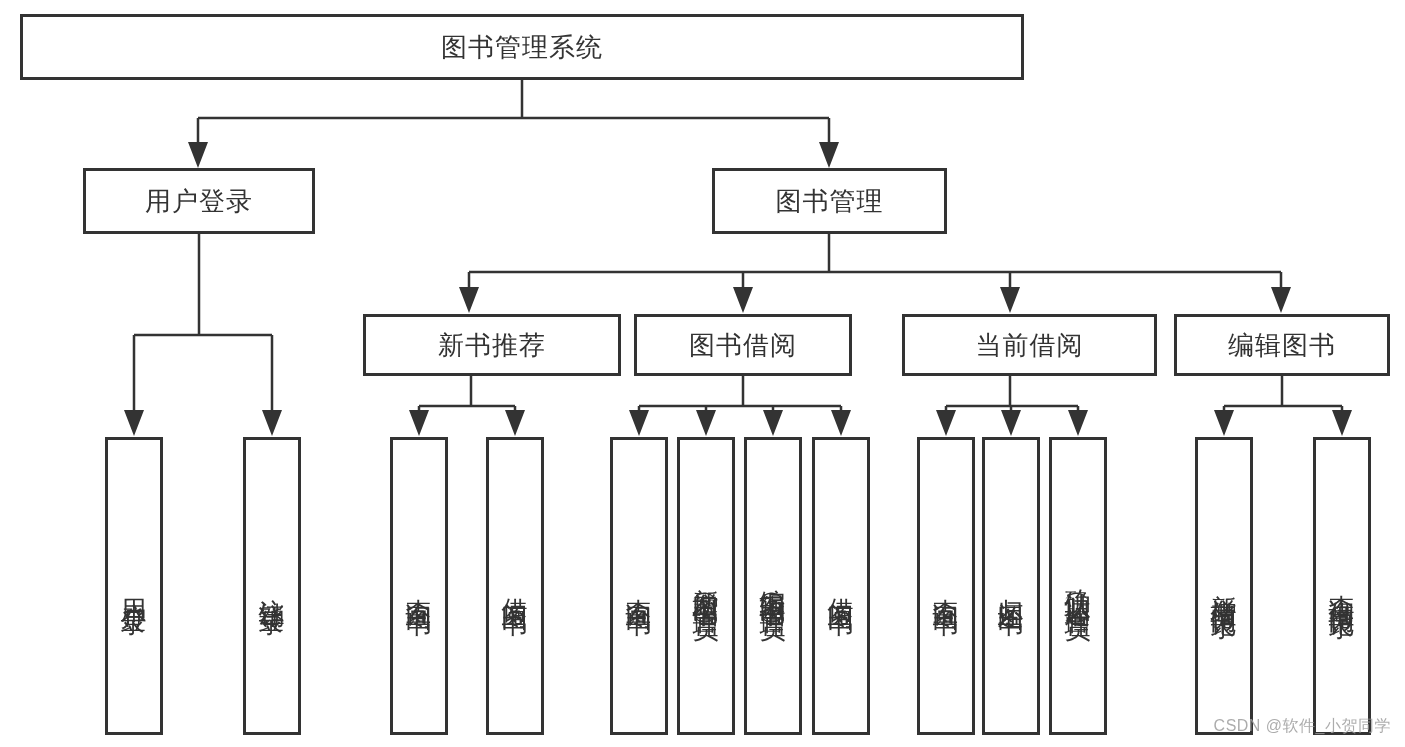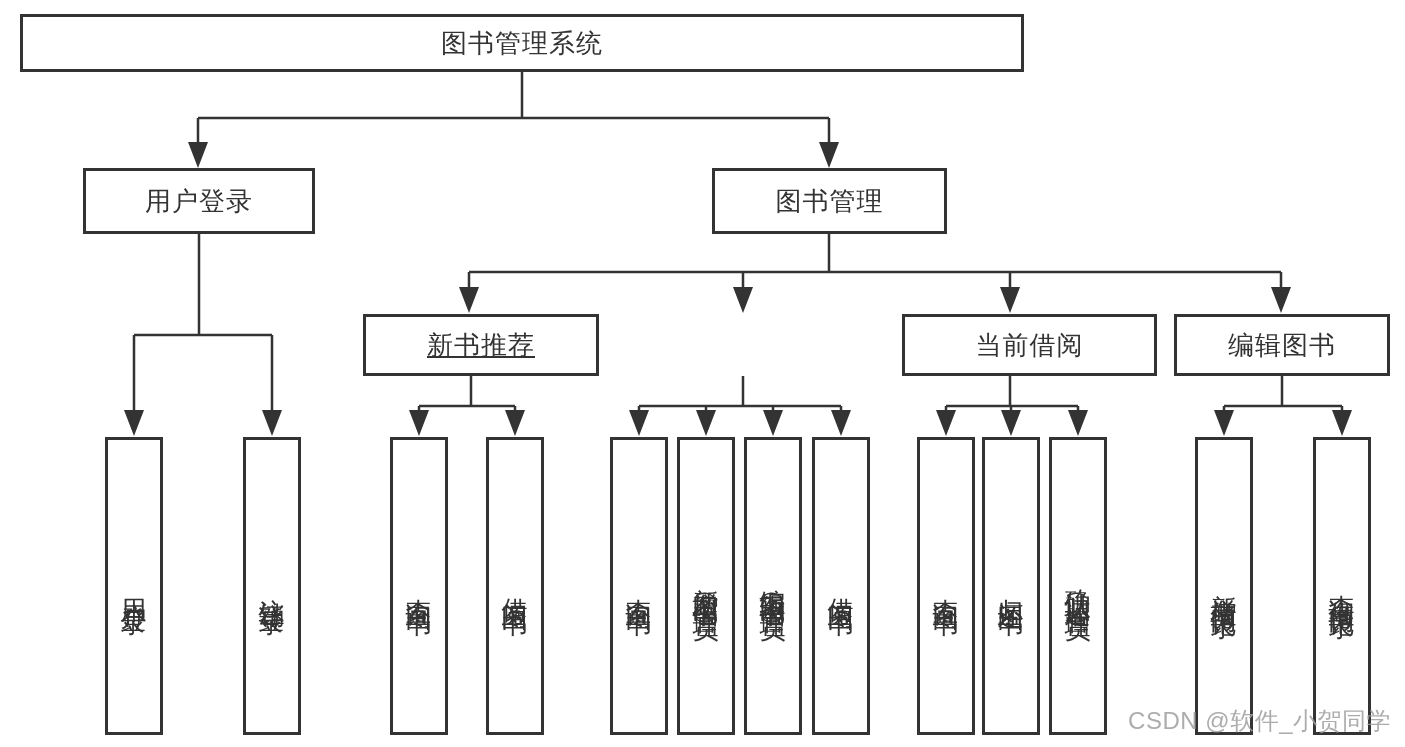--- a/index.html
+++ b/index.html
@@ -21,43 +21,43 @@
     box-sizing: border-box;
     border: 3px solid #333333;
     background: #ffffff;
     display: flex;
     align-items: center;
     justify-content: center;
     color: #333333;
     font-size: 26px;
     letter-spacing: 1px;
   }
-  .root  { left: 20px;  top: 14px;  width: 1004px; height: 58px; }
+  .root  { left: 20px;  top: 14px;  width: 1004px; height: 66px; }
   .lv2-user { left: 83px;  top: 168px; width: 232px; height: 66px; }
   .lv2-mgmt { left: 712px; top: 168px; width: 235px; height: 66px; }
   .lv3 { top: 314px; height: 62px; }
-  .lv3-recommend { left: 363px;  width: 236px; text-decoration: underline; }
+  .lv3-recommend { left: 363px;  width: 258px; }
   .lv3-borrow    { left: 634px;  width: 218px; }
   .lv3-current   { left: 902px;  width: 255px; }
   .lv3-records   { left: 1174px; width: 216px; }
   .leaf { top: 437px; width: 58px; height: 298px; }
   .leaf .vtext {
     writing-mode: vertical-rl;
     text-orientation: mixed;
     line-height: 1;
     letter-spacing: 4px;
     font-size: 26px;
     color: #333333;
     white-space: nowrap;
   }
   .watermark {
     position: absolute;
     right: 14px;
     bottom: 10px;
-    font-size: 24px;
+    font-size: 16px;
     color: rgba(158, 158, 158, 0.85);
     letter-spacing: 0.5px;
     z-index: 5;
     margin-top: 20px;
   }
 </style>
 </head>
 <body>
 
 <div class="canvas">
@@ -106,20 +106,23 @@
   <div class="box lv2-user">
     <span>用户登录</span>
   </div>
   <div class="box lv2-mgmt">
     <span>图书管理</span>
   </div>
 
   <div class="box lv3 lv3-recommend">
     <span>新书推荐</span>
   </div>
+  <div class="box lv3 lv3-borrow">
+    <span>图书借阅</span>
+  </div>
   <div class="box lv3 lv3-current">
     <span>当前借阅</span>
   </div>
   <div class="box lv3 lv3-records">
     <span>编辑图书</span>
   </div>
 
   <div class="box leaf" style="left:105px">
     <span class="vtext">用户登录</span>
   </div>

